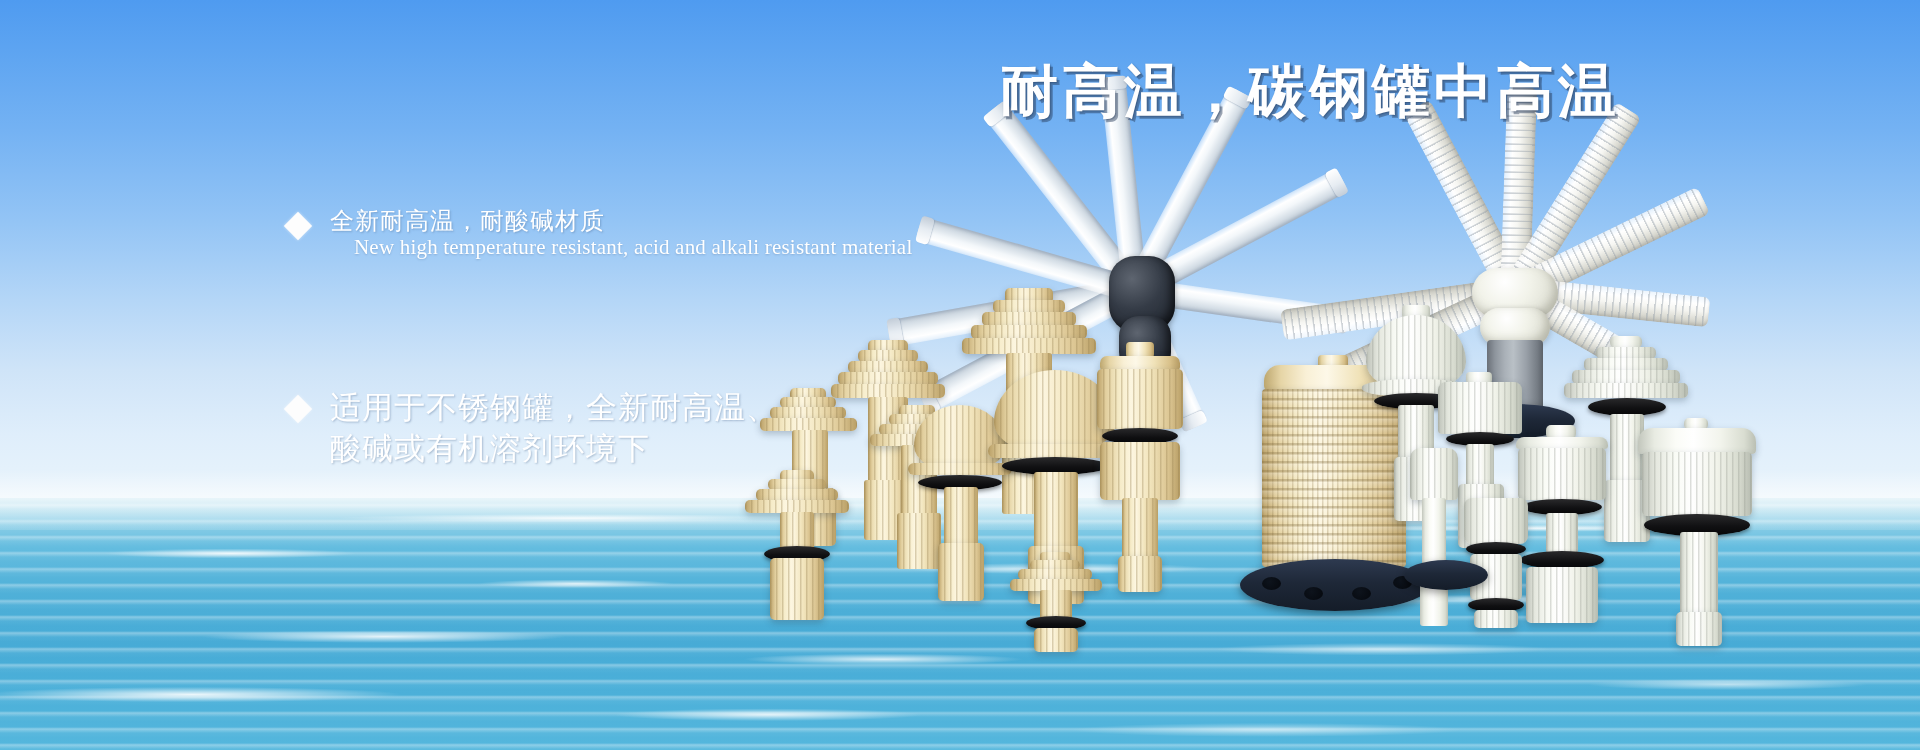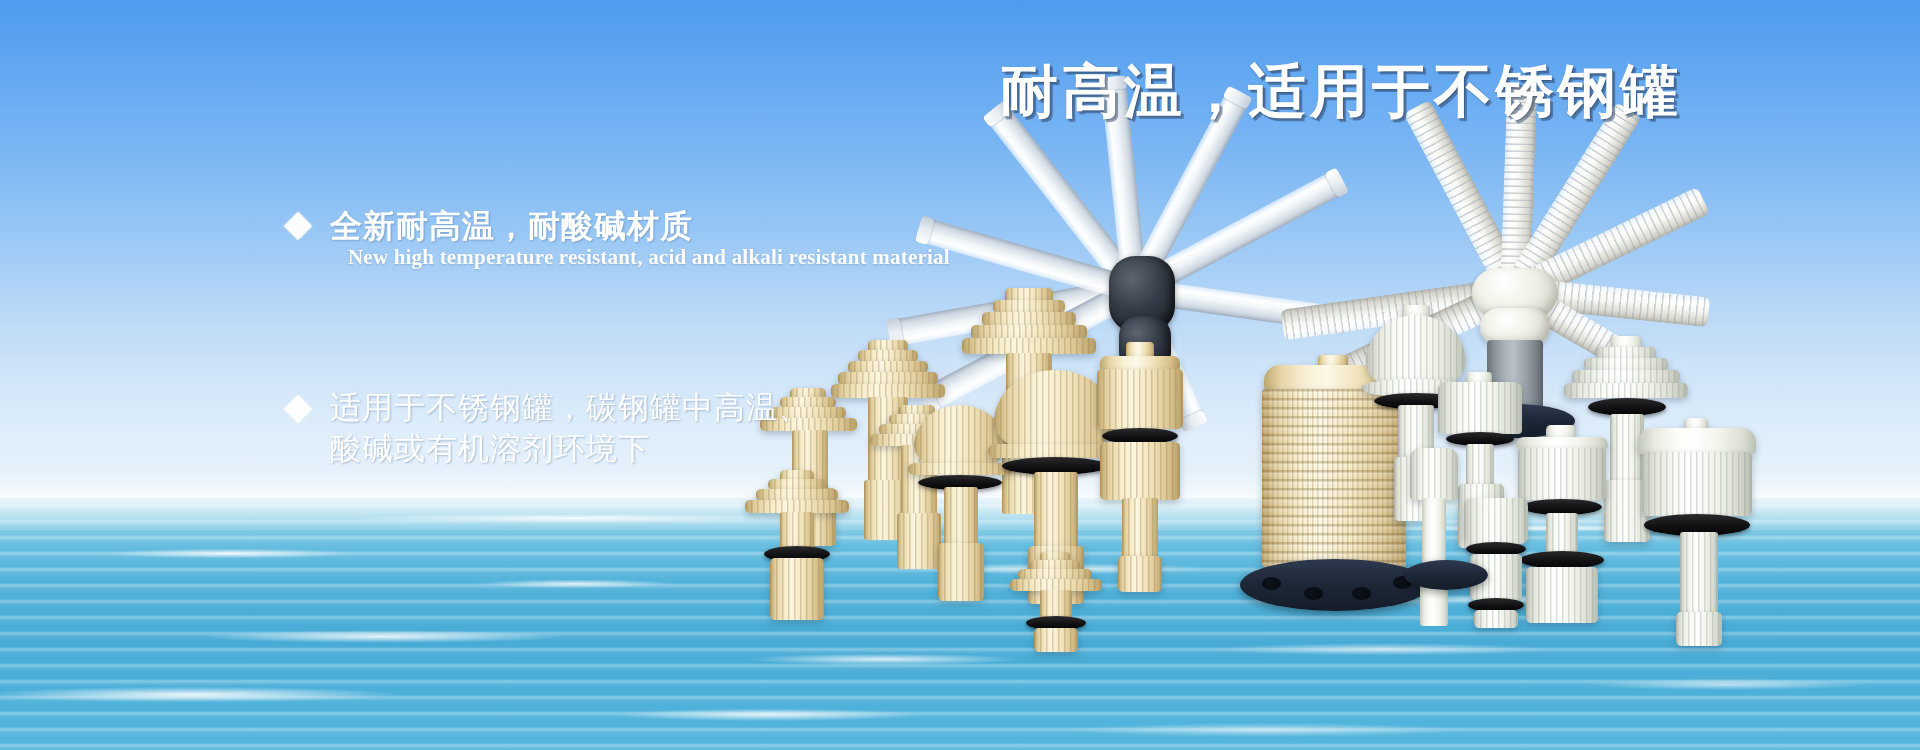--- a/index.html
+++ b/index.html
@@ -103,40 +103,40 @@
     transform: rotate(45deg);
     margin-top:11px;
     margin-right:22px;
     flex:0 0 auto;
     box-shadow:0 0 3px rgba(255,255,255,.6);
   }
 
   .bullet-text { display:block; }
 
   .cn {
-    font-size:32px;
-    font-weight:bold;
+    font-size:24px;
+    font-weight:normal;
     color:#ffffff;
     line-height:1.32;
     letter-spacing:1px;
     text-shadow:1px 1px 2px rgba(60,90,130,.35);
     white-space:pre-line;
   }
   .bullet-2 .cn { font-weight:normal; font-size:31px; }
 
   .en {
     font-family:"Liberation Serif", serif;
     font-size:21px;
     color:#ffffff;
     line-height:1.18;
     letter-spacing:.2px;
     white-space:pre-line;
     text-shadow:0 1px 2px rgba(70,100,140,.3);
   }
-  .bullet-1 .en { margin-left:18px; margin-top:-2px;font-weight:bold; }
+  .bullet-1 .en { margin-left:24px; margin-top:-2px; }
   .bullet-2 .en { margin-left:0px; margin-top:0px; }
   .bullet-2 .indent-wrap { margin-left:-42px; }
 
   
   .products { position:absolute; left:0; top:0; width:100%; height:100%; }
   .prod { position:absolute; }
 
   
   .star { position:absolute; width:0; height:0; }
   .arm {
@@ -437,35 +437,35 @@
       <div class="gasket" style="left:10px;top:44px;width:60px;height:14px;"></div>
       <div class="stack white shadowed" style="left:14px;top:56px;width:52px;height:46px;"></div>
       <div class="gasket" style="left:12px;top:100px;width:56px;height:14px;"></div>
       <div class="stack white shadowed" style="left:18px;top:112px;width:44px;height:18px;"></div>
     </div>
 
     <div class="flange" style="left:1404px;top:560px;width:84px;height:30px;"></div>
 
   </div>
 
-  <div class="headline">耐高温，适用于不锈钢罐</div>
+  <div class="headline">耐高温，碳钢罐中高温</div>
 
   <div class="bullet-block bullet-1">
     <div class="bullet-row">
       <div class="diamond"></div>
       <div class="bullet-text">
         <div class="cn">全新耐高温，耐酸碱材质</div>
         <div class="en">New high temperature resistant, acid and alkali resistant material</div>
       </div>
     </div>
   </div>
 
   <div class="bullet-block bullet-2">
     <div class="bullet-row">
       <div class="diamond"></div>
       <div class="bullet-text">
-        <div class="cn">适用于不锈钢罐，碳钢罐中高温、
+        <div class="cn">适用于不锈钢罐，全新耐高温、
 酸碱或有机溶剂环境下</div>
       </div>
     </div>
   </div>
 
 </div>
 
 </body></html>

